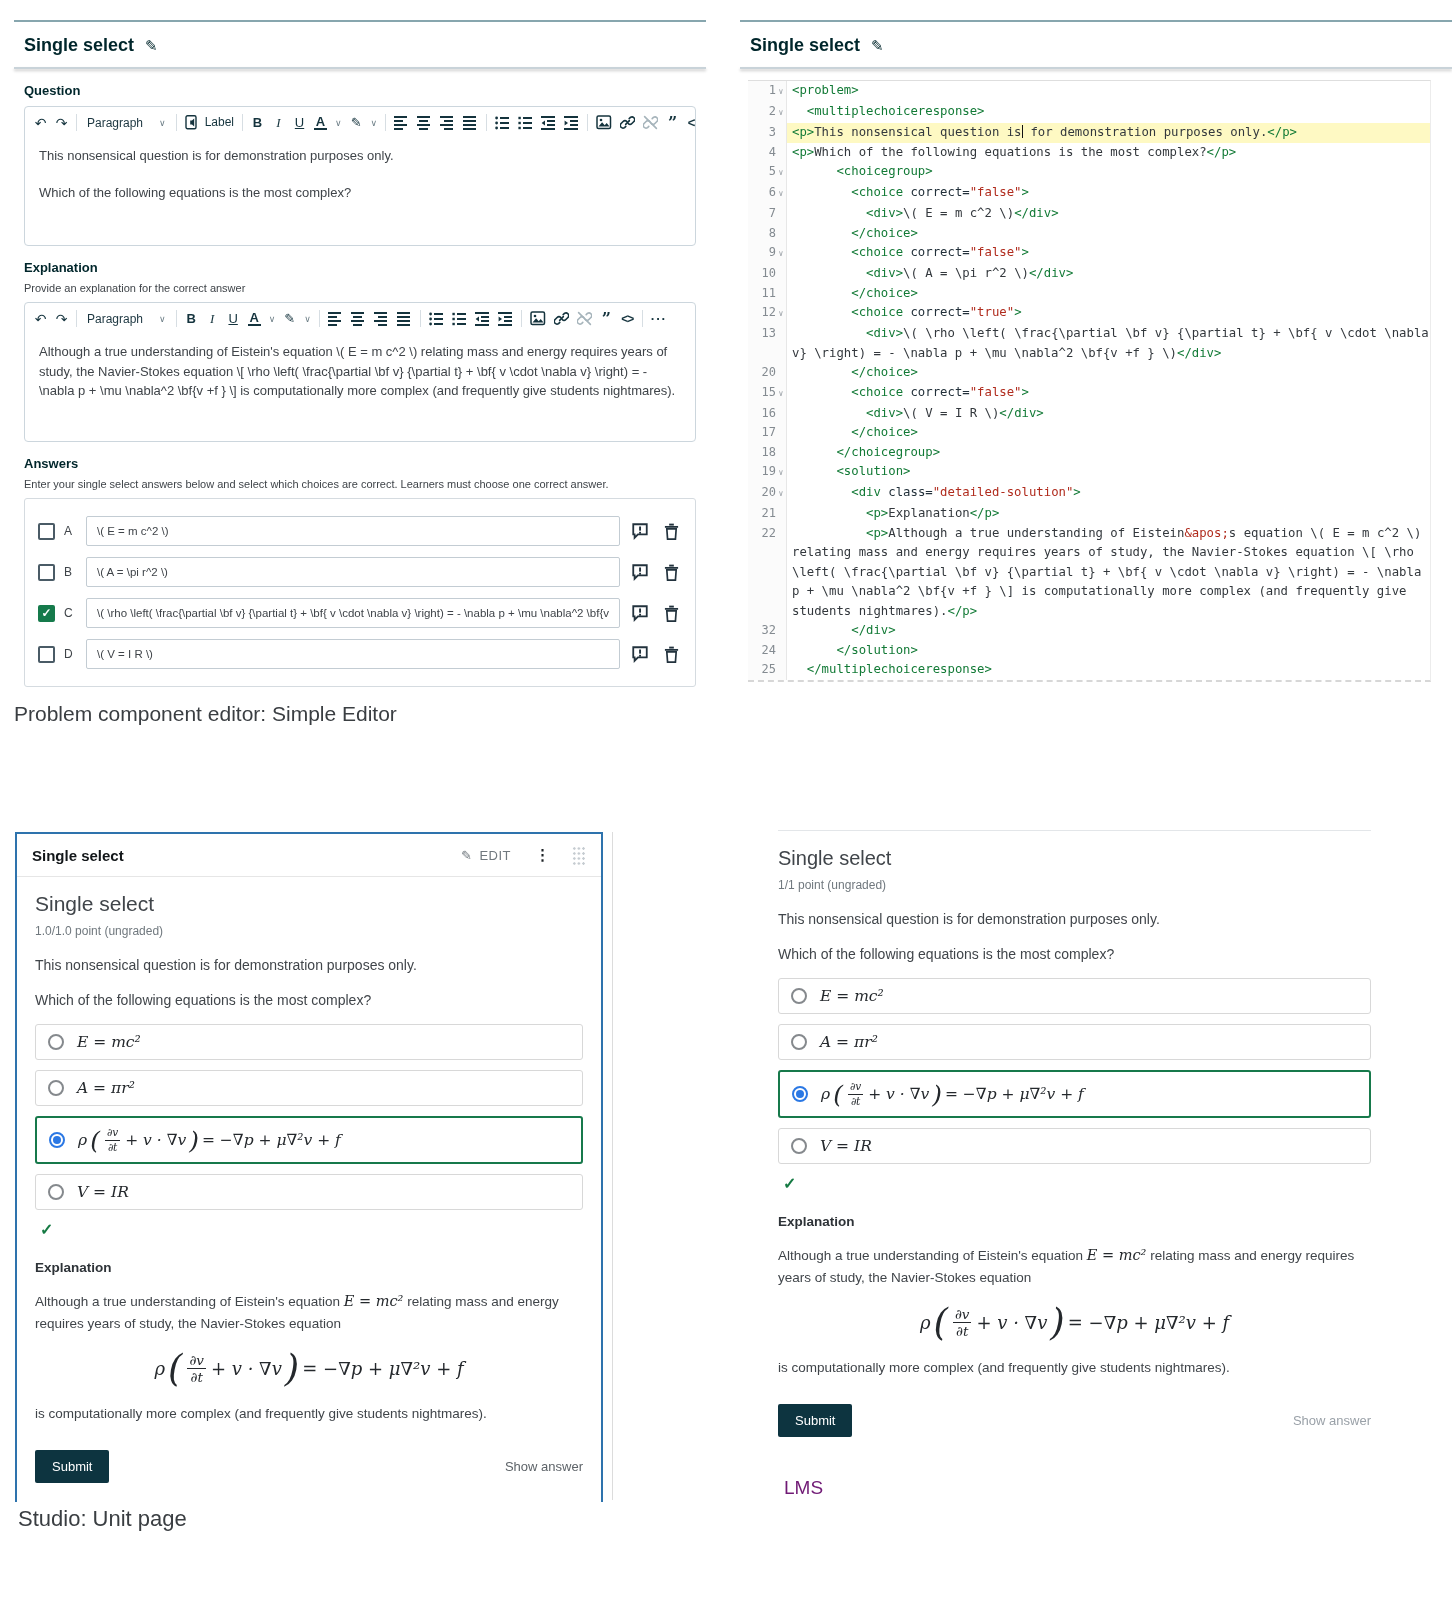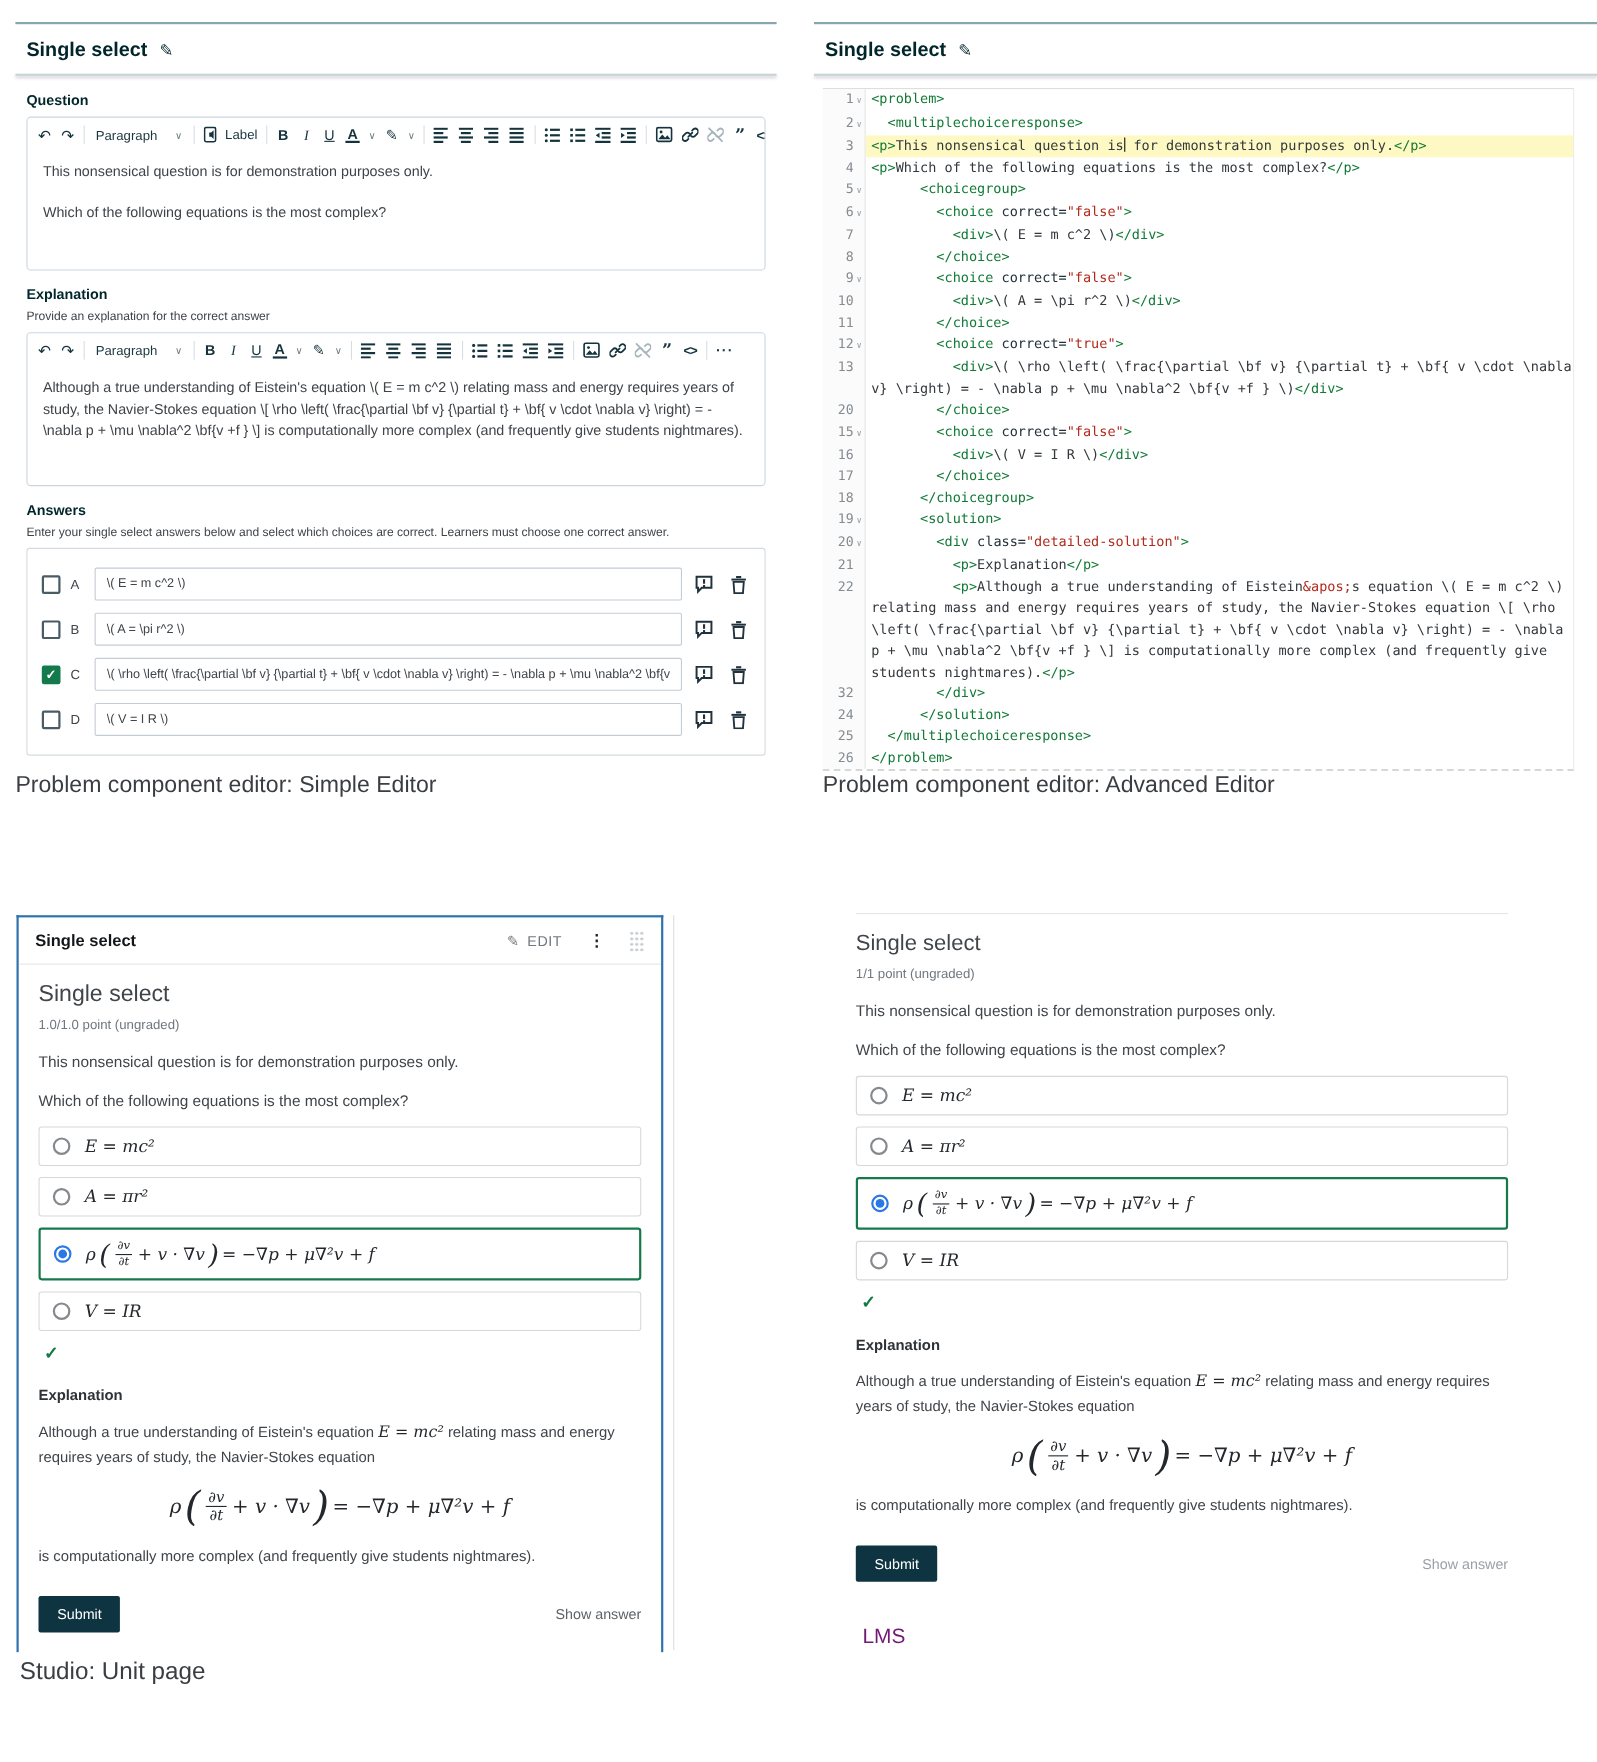--- a/index.html
+++ b/index.html
@@ -689,32 +689,24 @@
           </span>
           <span class="cc"><span class="tk-txt">      </span><span class="tk-tag">&lt;/solution&gt;</span></span>
         </div>
         <div class="cl">
           <span class="ln">
             <span class="no">25</span>
             <span class="fold"></span>
           </span>
           <span class="cc"><span class="tk-txt">  </span><span class="tk-tag">&lt;/multiplechoiceresponse&gt;</span></span>
         </div>
-        <div class="cl">
-          <span class="ln">
-            <span class="no">26</span>
-            <span class="fold"></span>
-          </span>
-          <span class="cc"><span class="tk-tag">&lt;/problem&gt;</span></span>
-        </div>
       </div>
   </div>
 
   <div class="shotcap" id="cap-simple">Problem component editor: Simple Editor</div>
-  <div class="shotcap" id="cap-advanced">Problem component editor: Advanced Editor</div>
 
   <div id="studio-card">
     <div class="cardhead">
       <span class="cardtitle">Single select</span>
       <span class="editbtn">
         <span>✎</span>
         <span>EDIT</span>
       </span>
       <span class="kebab">⋮</span>
       <span class="draghandle"></span>

